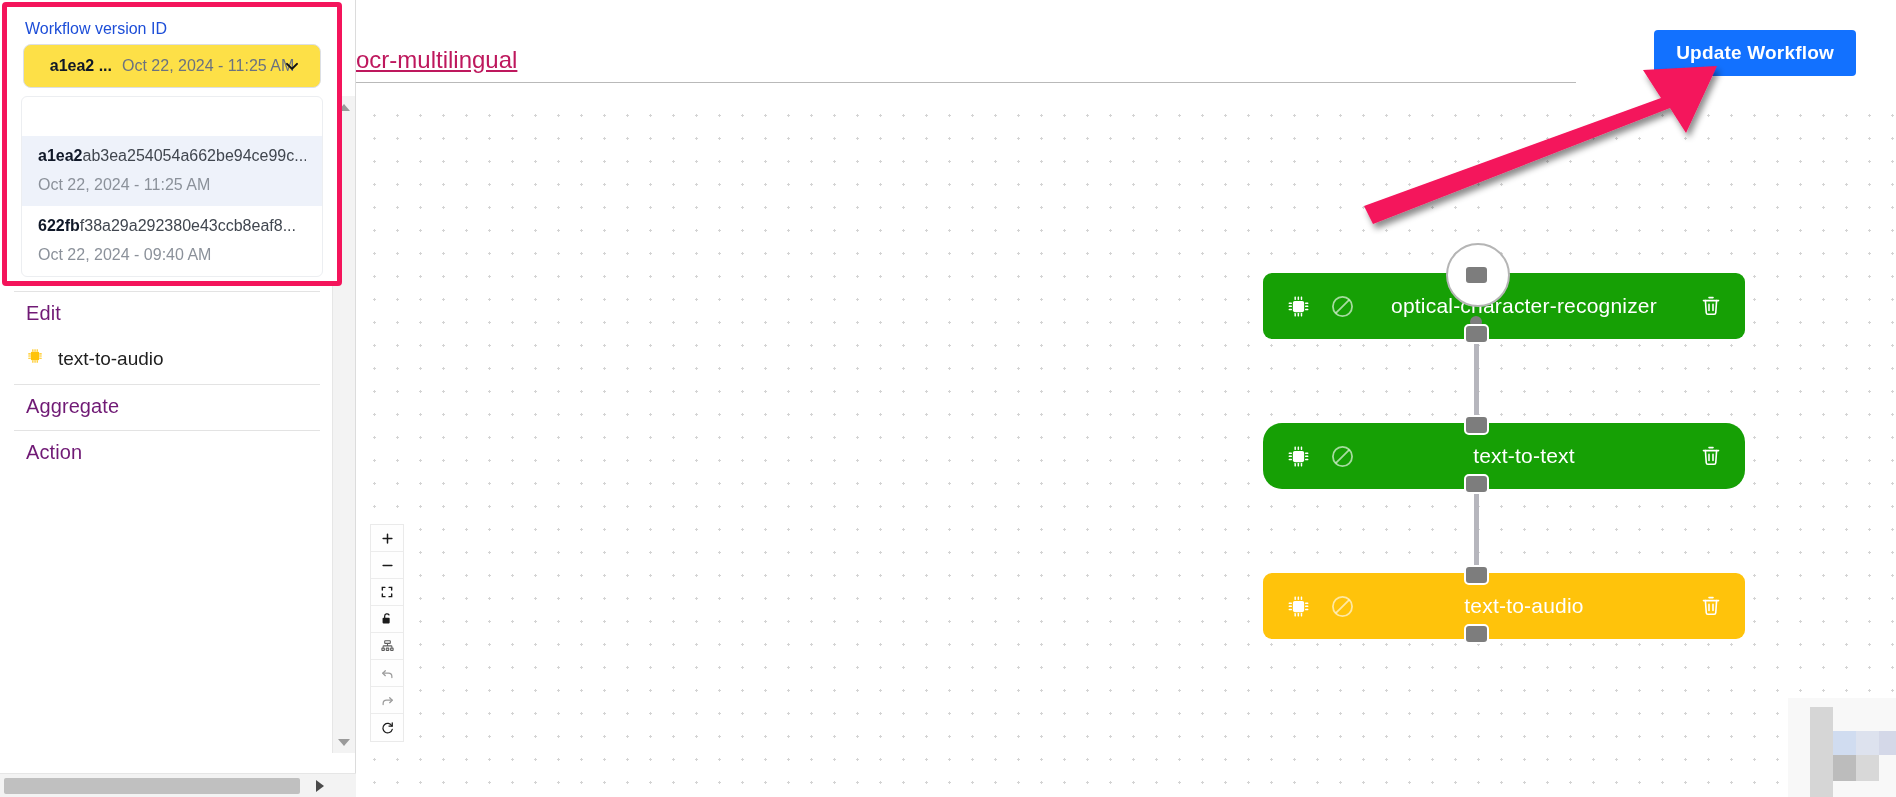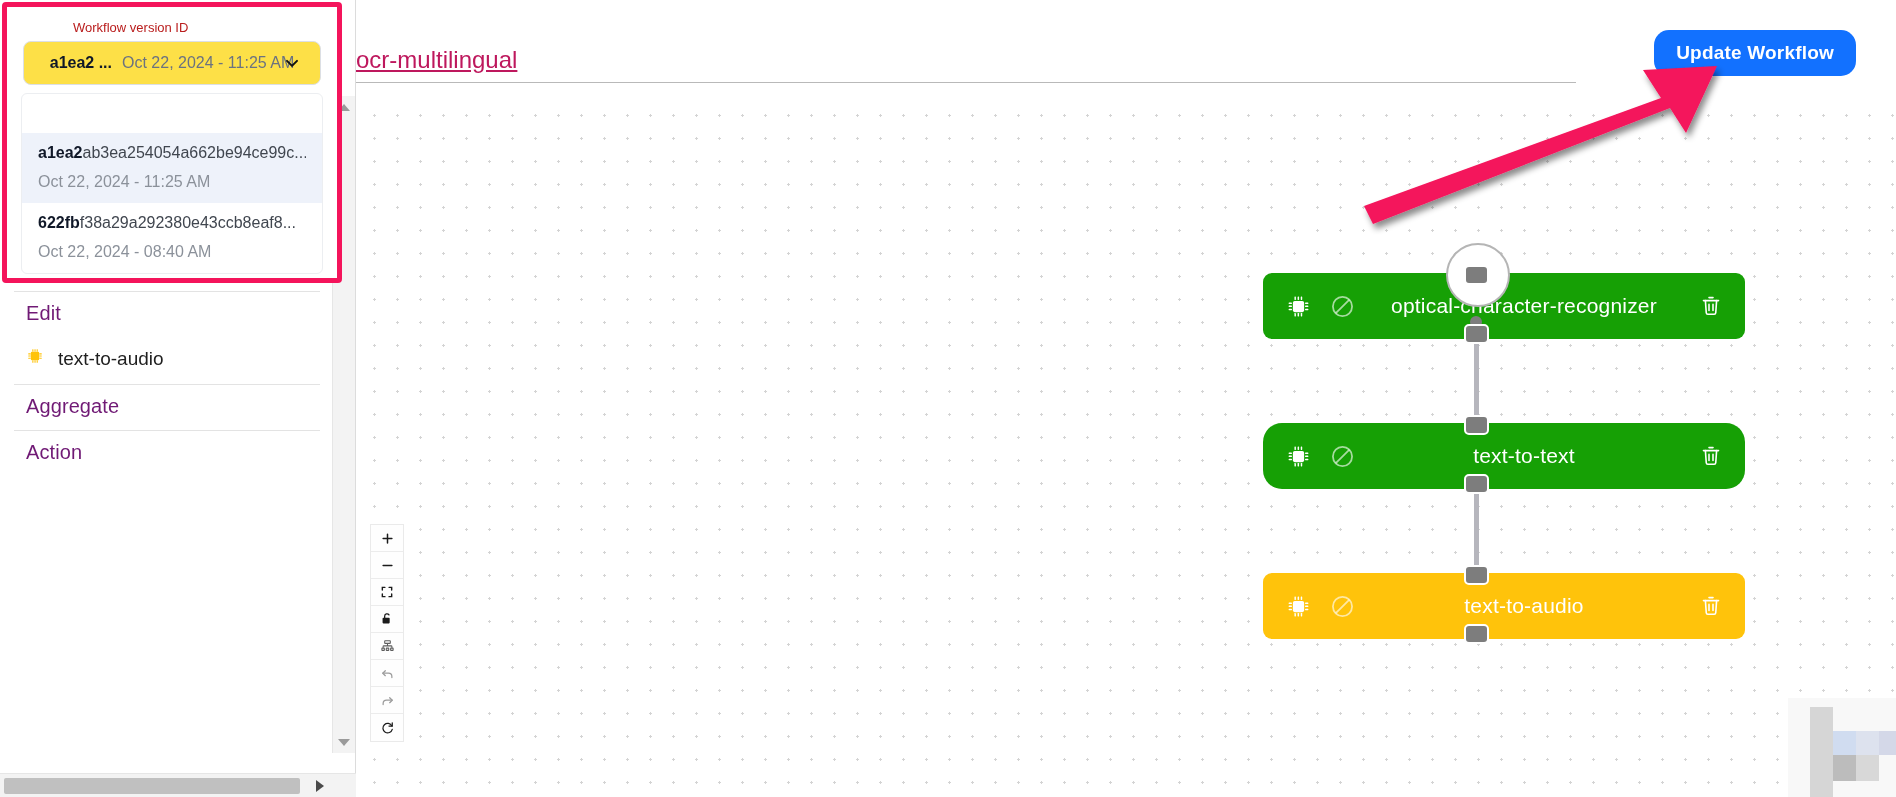--- a/index.html
+++ b/index.html
@@ -105,24 +105,23 @@
     left: 2px; top: 2px;
     width: 340px;
     background: #ffffff;
     border: 5px solid #F4145B;
     border-radius: 4px;
     box-sizing: border-box;
     z-index: 40;
     padding-bottom: 4px;
   }
   .version-label {
-    font-size: 13px;
-    color: #b91c1c;
+    font-size: 16px;
+    color: #1d4ed8;
     padding: 13px 18px 6px 18px;
-    margin-left: 48px;
   }
   .version-select {
     margin: 0 16px 8px 16px;
     height: 42px;
     border: 1px solid #dcdfe4;
     border-radius: 8px;
     display: flex;
     align-items: center;
     justify-content: center;
     gap: 10px;
@@ -184,21 +183,21 @@
     font-family: "Liberation Sans", sans-serif;
     padding: 0 0 2px 0;
     text-decoration: underline;
   }
   .update-btn {
     position: absolute;
     right: 40px; top: 30px;
     background: #1271FF;
     color: #ffffff;
     border: none;
-    border-radius: 15px;
+    border-radius: 4px;
     font-size: 19px;
     font-weight: bold;
     padding: 12px 22px;
     cursor: pointer;
     font-family: "Liberation Sans", sans-serif;
     letter-spacing: .2px;
   }
 
   
   .canvas {
@@ -587,21 +586,21 @@
         </span>
       </div>
 
       <div class="version-list">
         <div class="version-option selected">
           <div class="vo-id"><b>a1ea2</b><span>ab3ea254054a662be94ce99c...</span></div>
           <div class="vo-date">Oct 22, 2024 - 11:25 AM</div>
         </div>
         <div class="version-option">
           <div class="vo-id"><b>622fb</b><span>f38a29a292380e43ccb8eaf8...</span></div>
-          <div class="vo-date">Oct 22, 2024 - 08:40 AM</div>
+          <div class="vo-date">Oct 22, 2024 - 09:40 AM</div>
         </div>
       </div>
     </div>
   </div>
 
   <svg class="annot" viewBox="0 0 1896 797">
     <defs>
       <filter id="arrowShadow" x="-20%" y="-20%" width="150%" height="150%">
         <feDropShadow dx="3" dy="5" stdDeviation="3" flood-color="#000000" flood-opacity="0.45"></feDropShadow>
       </filter>

